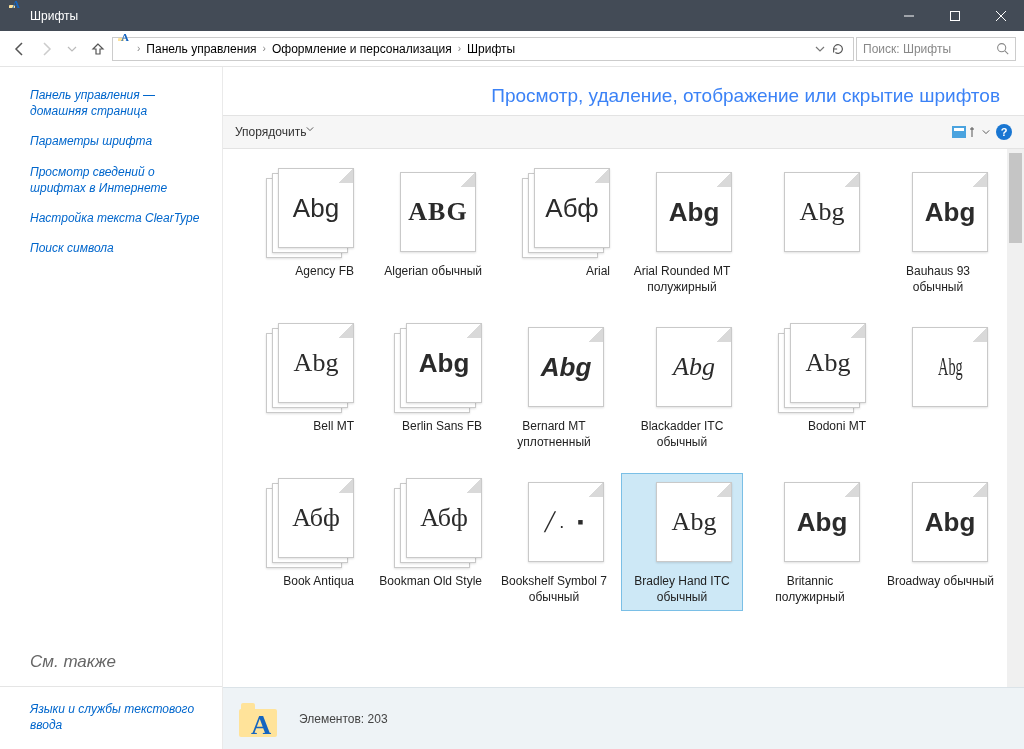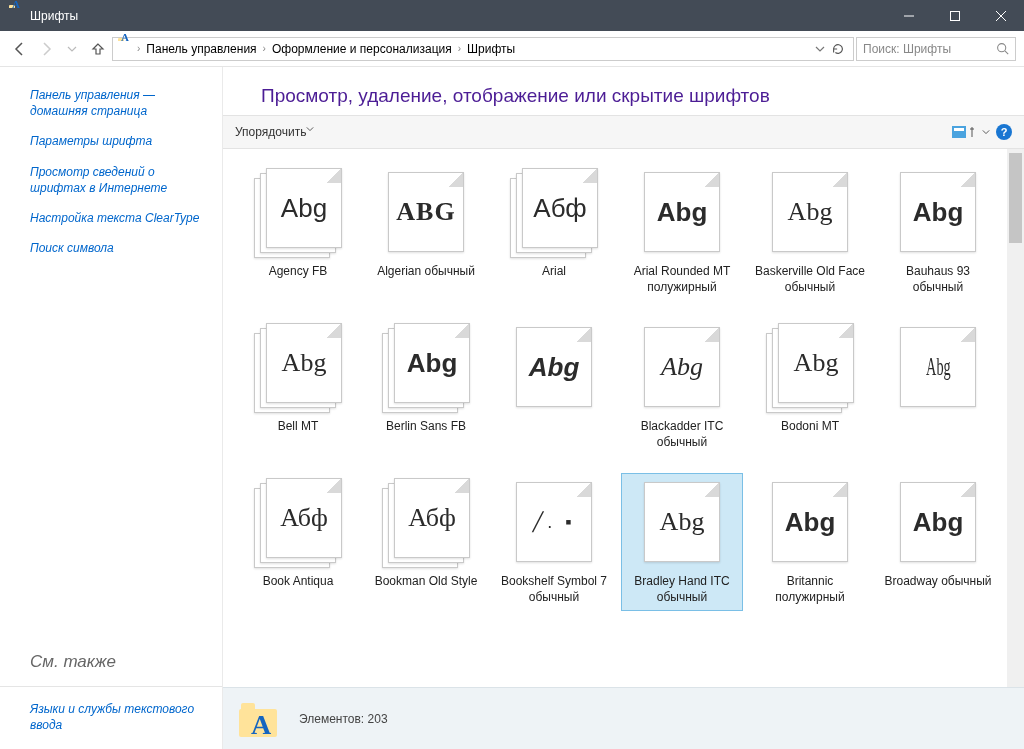--- a/index.html
+++ b/index.html
@@ -27,30 +27,30 @@
 
   
   .body { display: flex; height: calc(749px - 31px - 36px); }
   .sidebar { width: 222px; padding: 20px 16px 0 30px; display: flex; flex-direction: column; gap: 14px; font-size: 12px; font-style: italic; }
   .sidebar a { color: #0066cc; text-decoration: none; line-height: 1.35; }
   .sidebar .section-label { color: #666; margin-top: auto; padding-top: 10px; font-size: 17px; }
   .sidebar .sep { border-top: 1px solid #e5e5e5; margin: 0 -16px 0 -30px; }
 
   .main { flex: 1; display: flex; flex-direction: column; border-left: 1px solid #eaeaea; position: relative; }
   .main-header { padding: 18px 24px 8px 38px; }
-  .main-header h1 { color: #4c1d95; font-weight: 400; font-size: 19px; }
+  .main-header h1 { color: #3b82f6; font-weight: 400; font-size: 19px; text-align: right; }
   .toolbar { height: 34px; background: #f6f6f6; border-top: 1px solid #e3e3e3; border-bottom: 1px solid #e3e3e3; display: flex; align-items: center; padding: 0 12px; font-size: 12px; }
   .toolbar .org { color: #333; display: flex; }
   .toolbar .spacer { flex: 1; }
   .toolbar .view-ctl { display: flex; align-items: center; gap: 6px; color: #555; }
   .help-icon { width: 16px; height: 16px; border-radius: 50%; background: #1976d2; color: #fff; display:flex; align-items:center; justify-content:center; font-size:11px; font-weight:bold;}
 
   .content-wrap { flex: 1; overflow: hidden; position: relative; display: flex; }
   .grid { flex:1; padding: 14px 8px 14px 14px; display: grid; grid-template-columns: repeat(6, 122px); gap: 18px 6px; align-content: start; justify-content: start; overflow: hidden;}
-  .font-item { width: 122px; display: flex; flex-direction: column; align-items: center; padding: 4px; border: 1px solid transparent; }
+  .font-item { width: 122px; display: flex; flex-direction: column; align-items: flex-end; padding: 4px; border: 1px solid transparent; }
   .font-item.selected { background: #cde8f6; border: 1px solid #7abfe6; }
   .font-icon { width: 88px; height: 92px; position: relative; margin-bottom: 4px; }
   .font-card { position: absolute; width: 76px; height: 80px; background: #fff; border: 1px solid #c9c9c9; box-shadow: 0 1px 2px rgba(0,0,0,0.12); display:flex; align-items:center; justify-content:center; }
   .font-card::after { content:""; position:absolute; top:0; right:0; width:14px; height:14px; background: linear-gradient(135deg, #fff 0 49%, #d9d9d9 50% 100%); }
   .font-icon.stack .font-card.c1 { left: 0; top: 10px; }
   .font-icon.stack .font-card.c2 { left: 6px; top: 5px; }
   .font-icon.stack .font-card.c3 { left: 12px; top: 0; }
   .font-icon.single .font-card.c3 { left: 6px; top: 4px; }
   .sample { font-size: 26px; color: #2b2b2b; user-select: none; line-height:1; text-align:center;}
   .font-label { text-align: center; font-size: 12px; color: #222; line-height: 1.3; max-width: 120px; word-wrap: break-word;}
@@ -241,21 +241,20 @@
               </div>
             </div>
             <div class="font-label">Arial Rounded MT полужирный</div>
           </div>
           <div class="font-item">
             <div class="font-icon single">
               <div class="font-card c3">
                 <div class="sample f-basker">Abg</div>
               </div>
             </div>
-            <div class="font-label">Baskerville Old Face обычный</div>
           </div>
           <div class="font-item">
             <div class="font-icon single">
               <div class="font-card c3">
                 <div class="sample f-bauhaus">Abg</div>
               </div>
             </div>
             <div class="font-label">Bauhaus 93 обычный</div>
           </div>
           <div class="font-item">
@@ -277,20 +276,21 @@
               </div>
             </div>
             <div class="font-label">Berlin Sans FB</div>
           </div>
           <div class="font-item">
             <div class="font-icon single">
               <div class="font-card c3">
                 <div class="sample f-bernard">Abg</div>
               </div>
             </div>
+            <div class="font-label">Bernard MT уплотненный</div>
           </div>
           <div class="font-item">
             <div class="font-icon single">
               <div class="font-card c3">
                 <div class="sample f-blackadder">Abg</div>
               </div>
             </div>
             <div class="font-label">Blackadder ITC обычный</div>
           </div>
           <div class="font-item">

